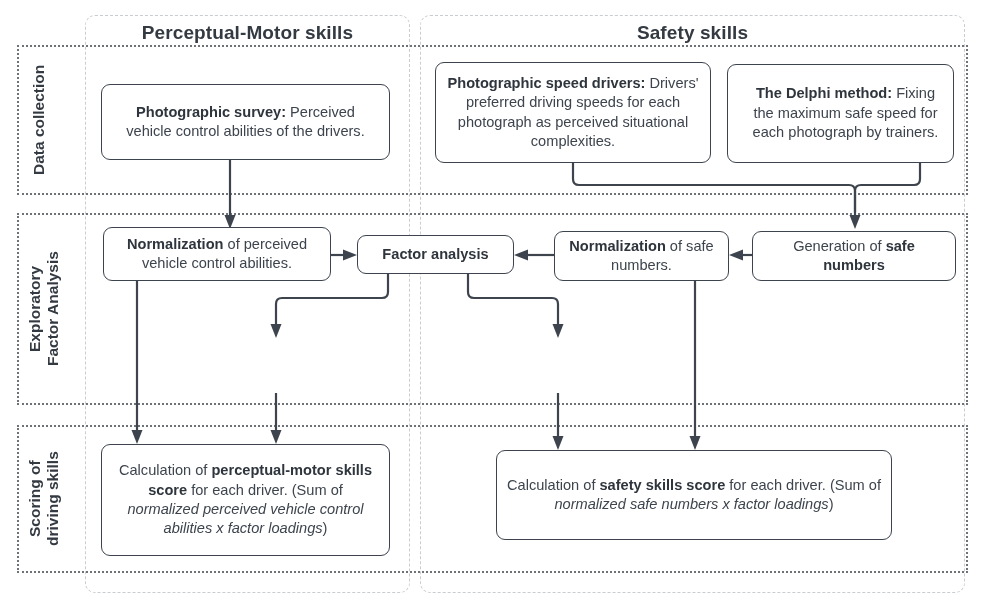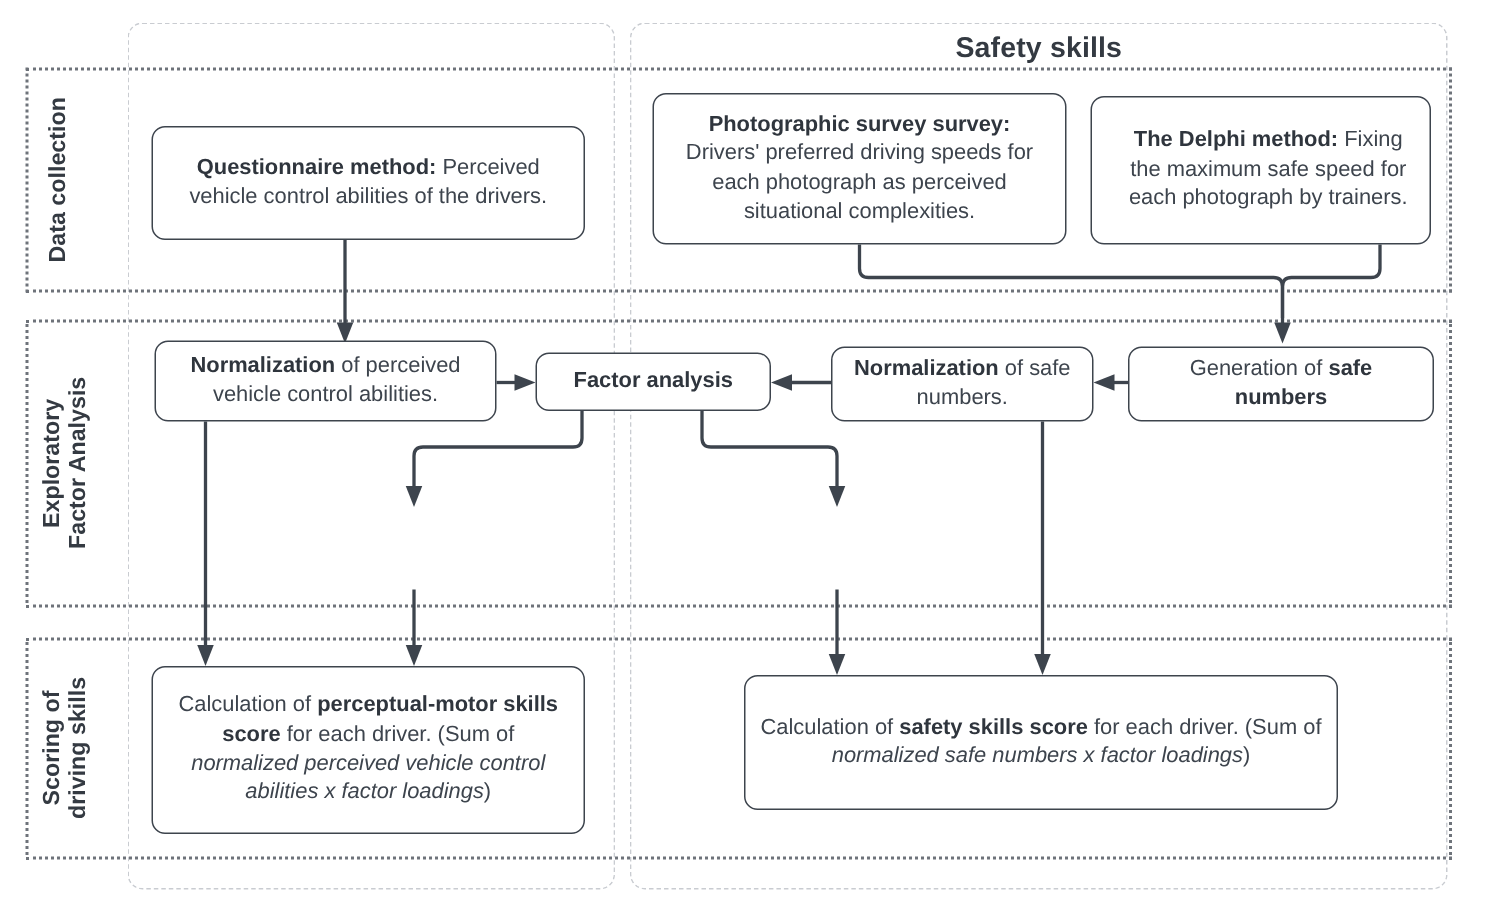--- a/index.html
+++ b/index.html
@@ -68,20 +68,21 @@
   svg#wires polygon{fill:#3d444d;}
 </style>
 </head>
 <body>
 
 <div id="canvas">
 
   <div class="colgroup" style="left:85px;top:15px;width:325px;height:578px;"></div>
   <div class="colgroup" style="left:420px;top:15px;width:545px;height:578px;"></div>
 
+  <div class="coltitle" style="left:85px;top:22px;width:325px;">Perceptual-Motor skills</div>
   <div class="coltitle" style="left:420px;top:22px;width:545px;">Safety skills</div>
 
   <div class="rowband" style="left:17px;top:45px;width:951px;height:150px;"></div>
   <div class="rowband" style="left:17px;top:213px;width:951px;height:192px;"></div>
   <div class="rowband" style="left:17px;top:425px;width:951px;height:148px;"></div>
 
   <div class="rowlabel" style="left:30px;top:45px;width:48px;height:150px;">Data collection</div>
   <div class="rowlabel" style="left:26px;top:213px;width:56px;height:192px;">Exploratory
 Factor Analysis</div>
   <div class="rowlabel" style="left:26px;top:425px;width:56px;height:148px;">Scoring of
@@ -143,25 +144,25 @@
       <polygon points="558,450 552.5,436 563.5,436"></polygon>
     </g>
 
     <g>
       <line x1="695" y1="281" x2="695" y2="438"></line>
       <polygon points="695,450 689.5,436 700.5,436"></polygon>
     </g>
   </svg>
 
   <div class="node" style="left:101px;top:84px;width:289px;height:76px;">
-    <span class="t"><b>Questionnaire method:</b> Perceived vehicle control abilities of the drivers.</span>
+    <span class="t"><b>Photographic survey:</b> Perceived vehicle control abilities of the drivers.</span>
   </div>
 
   <div class="node" style="left:435px;top:62px;width:276px;height:101px;">
-    <span class="t"><b>Photographic survey survey:</b> Drivers' preferred driving speeds for each photograph as perceived situational complexities.</span>
+    <span class="t"><b>Photographic speed drivers:</b> Drivers' preferred driving speeds for each photograph as perceived situational complexities.</span>
   </div>
 
   <div class="node" style="left:727px;top:64px;width:227px;height:99px;padding-left:20px;">
     <span class="t"><b>The Delphi method:</b> Fixing the maximum safe speed for each photograph by trainers.</span>
   </div>
 
   <div class="node" style="left:103px;top:227px;width:228px;height:54px;">
     <span class="t"><b>Normalization</b> of perceived vehicle control abilities.</span>
   </div>
 

